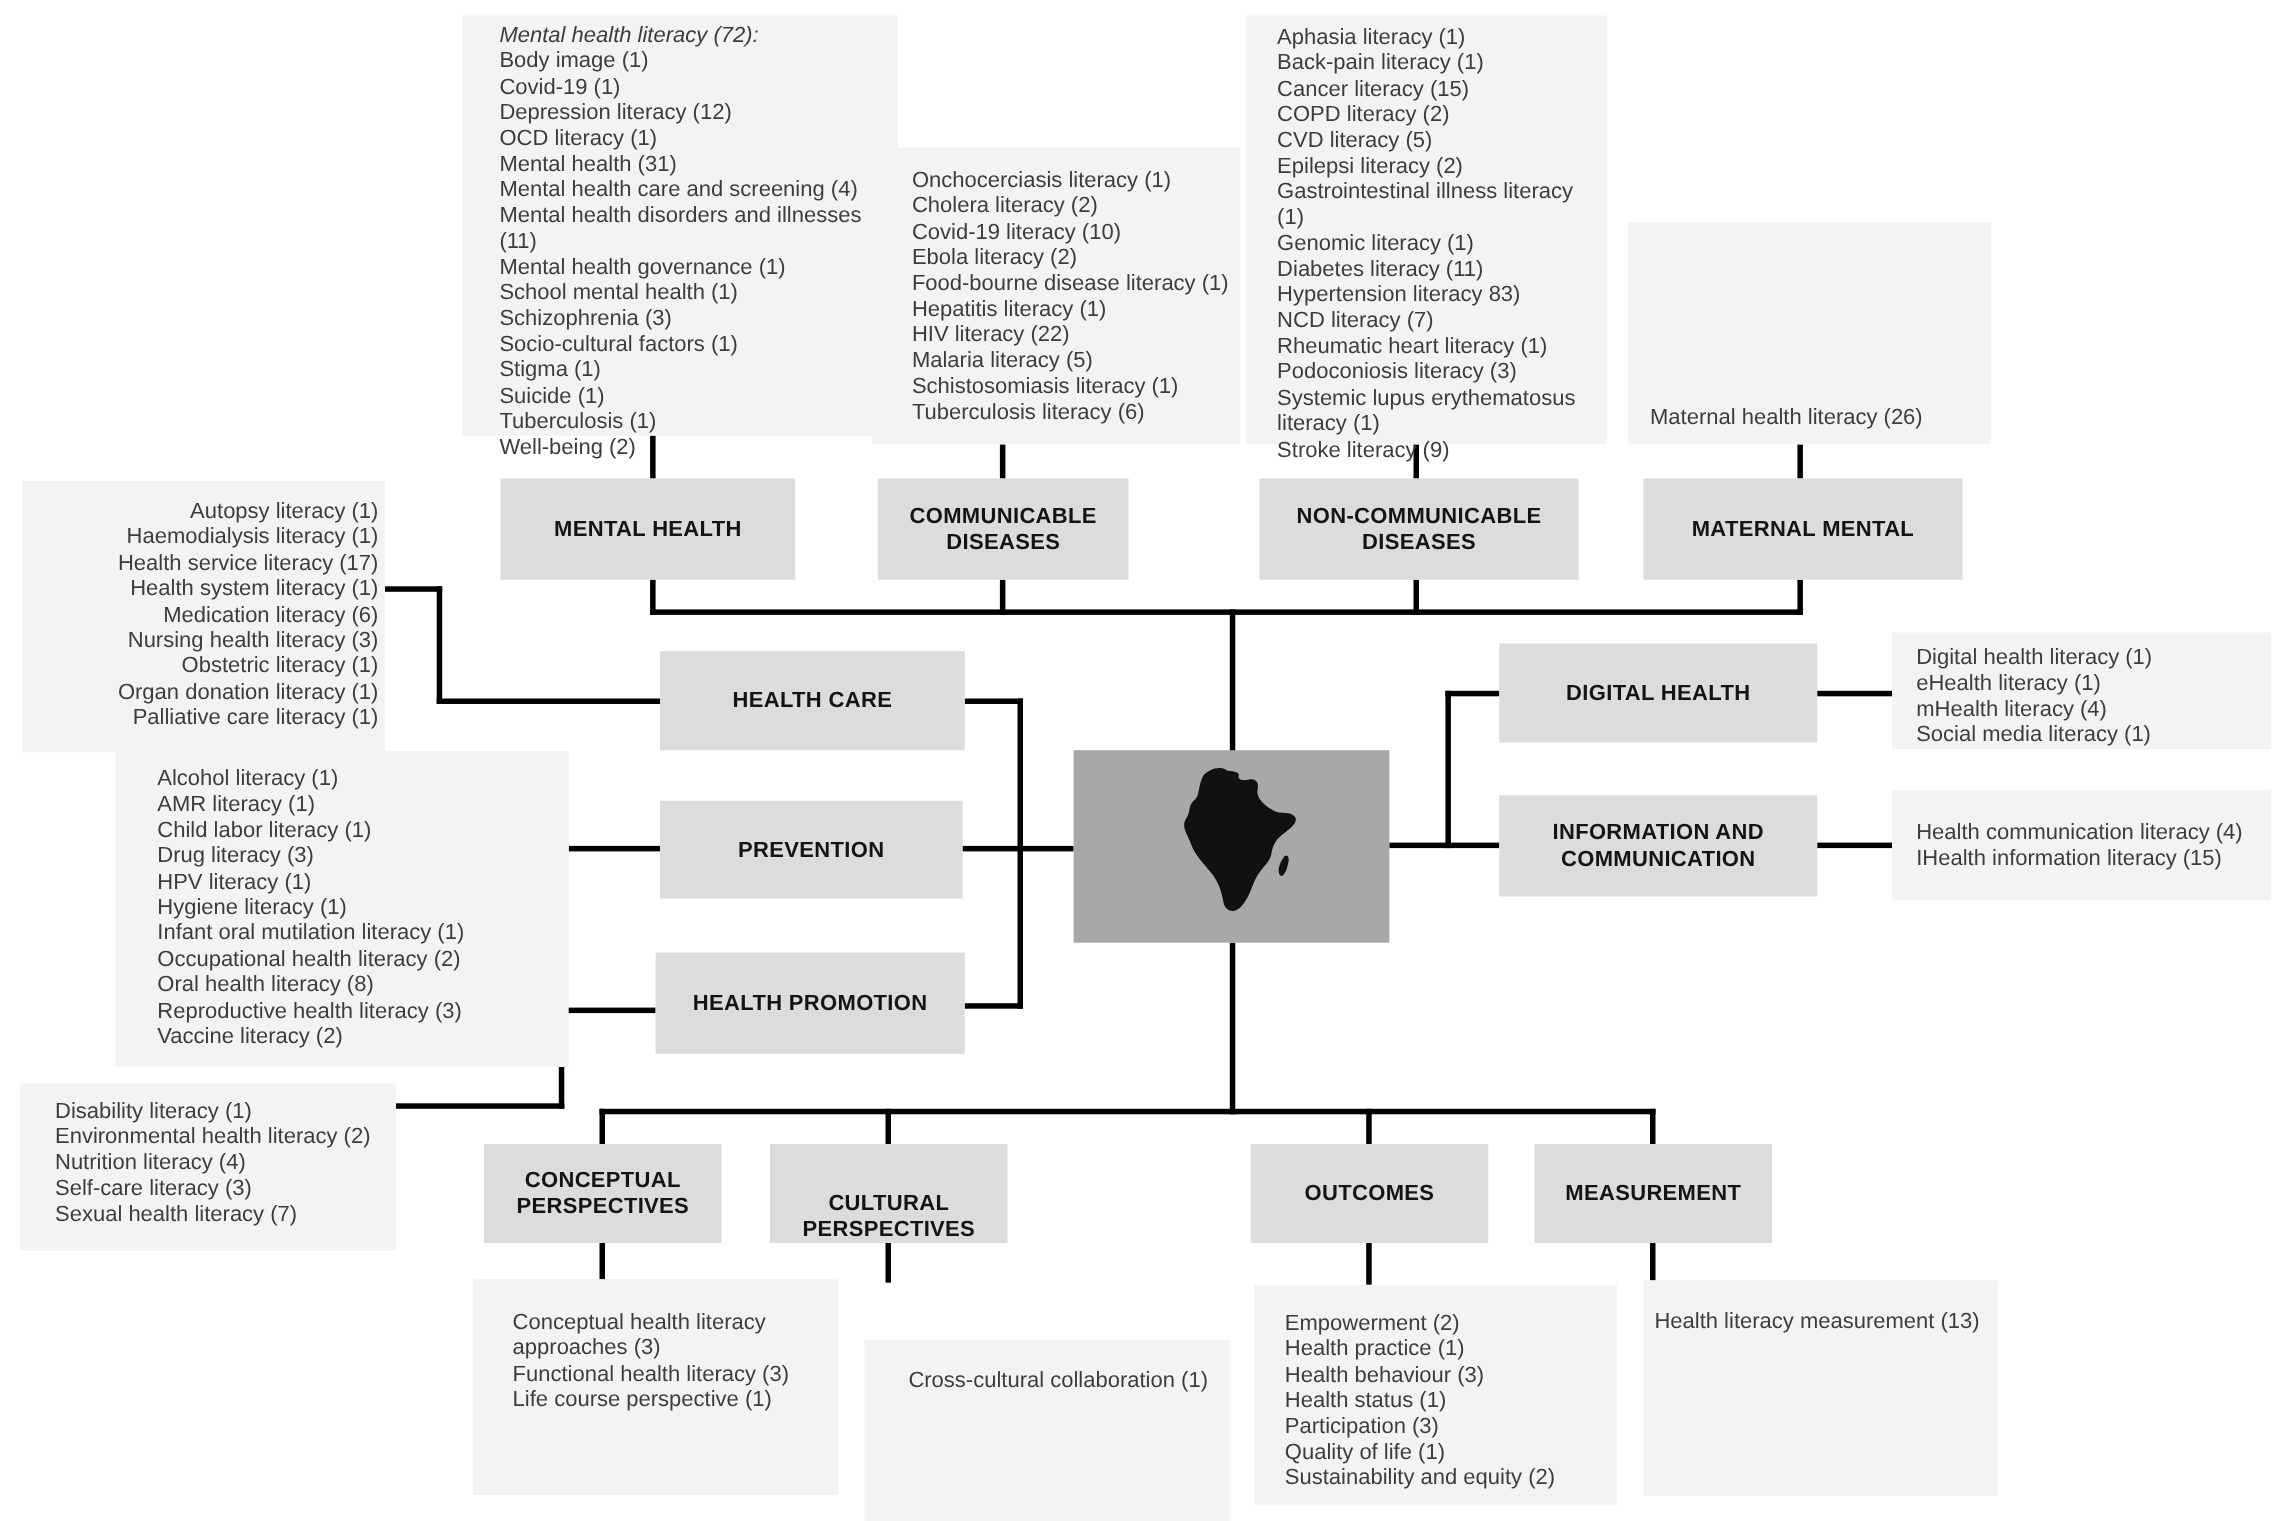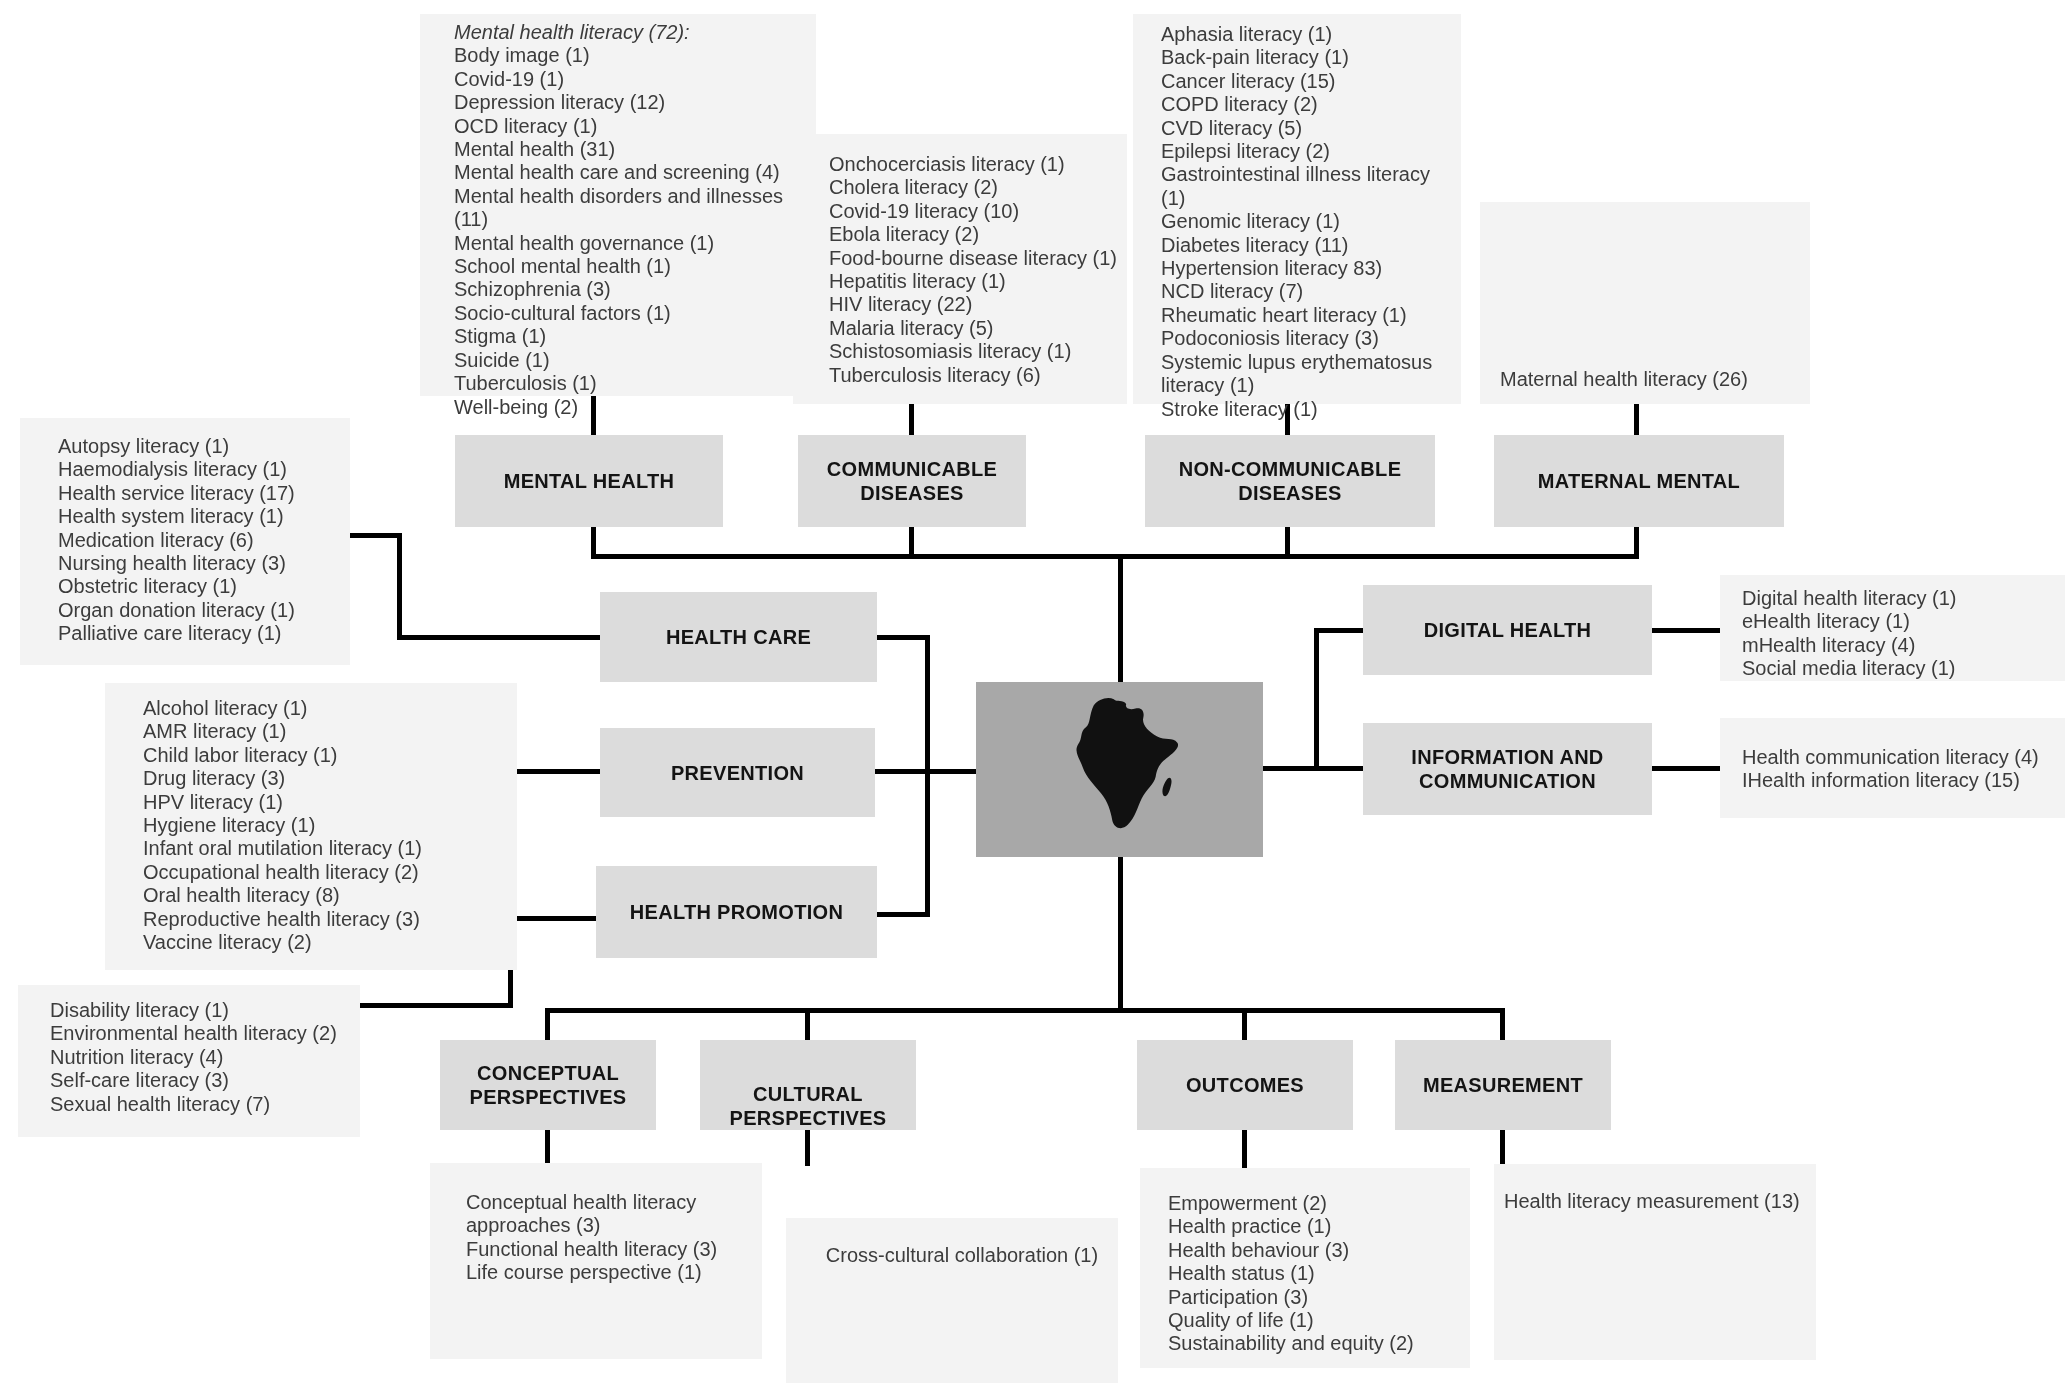--- a/index.html
+++ b/index.html
@@ -138,31 +138,31 @@
         <div class="li">Epilepsi literacy (2)</div>
         <div class="li">Gastrointestinal illness literacy (1)</div>
         <div class="li">Genomic literacy (1)</div>
         <div class="li">Diabetes literacy (11)</div>
         <div class="li">Hypertension literacy 83)</div>
         <div class="li">NCD literacy (7)</div>
         <div class="li">Rheumatic heart literacy (1)</div>
         <div class="li">Podoconiosis literacy (3)</div>
         <div class="li">Systemic lupus erythematosus</div>
         <div class="li">literacy (1)</div>
-        <div class="li">Stroke literacy (1)</div>
+        <div class="li">Stroke literacy (9)</div>
       </div>
   </div>
 
   <div class="lbox" style="left:1480px;top:202px;width:330px;height:202px;padding:166px 6px 0 20px;">
     <div>
         <div class="li">Maternal health literacy (26)</div>
       </div>
   </div>
 
-  <div class="lbox" style="left:20px;top:418px;width:330px;height:247px;padding:17px 6px 0 38px;">
+  <div class="lbox" style="left:20px;top:437px;width:330px;height:247px;padding:17px 6px 0 38px;text-align:right;">
     <div>
         <div class="li">Autopsy literacy (1)</div>
         <div class="li">Haemodialysis literacy (1)</div>
         <div class="li">Health service literacy (17)</div>
         <div class="li">Health system literacy (1)</div>
         <div class="li">Medication literacy (6)</div>
         <div class="li">Nursing health literacy (3)</div>
         <div class="li">Obstetric literacy (1)</div>
         <div class="li">Organ donation literacy (1)</div>
         <div class="li">Palliative care literacy (1)</div>

